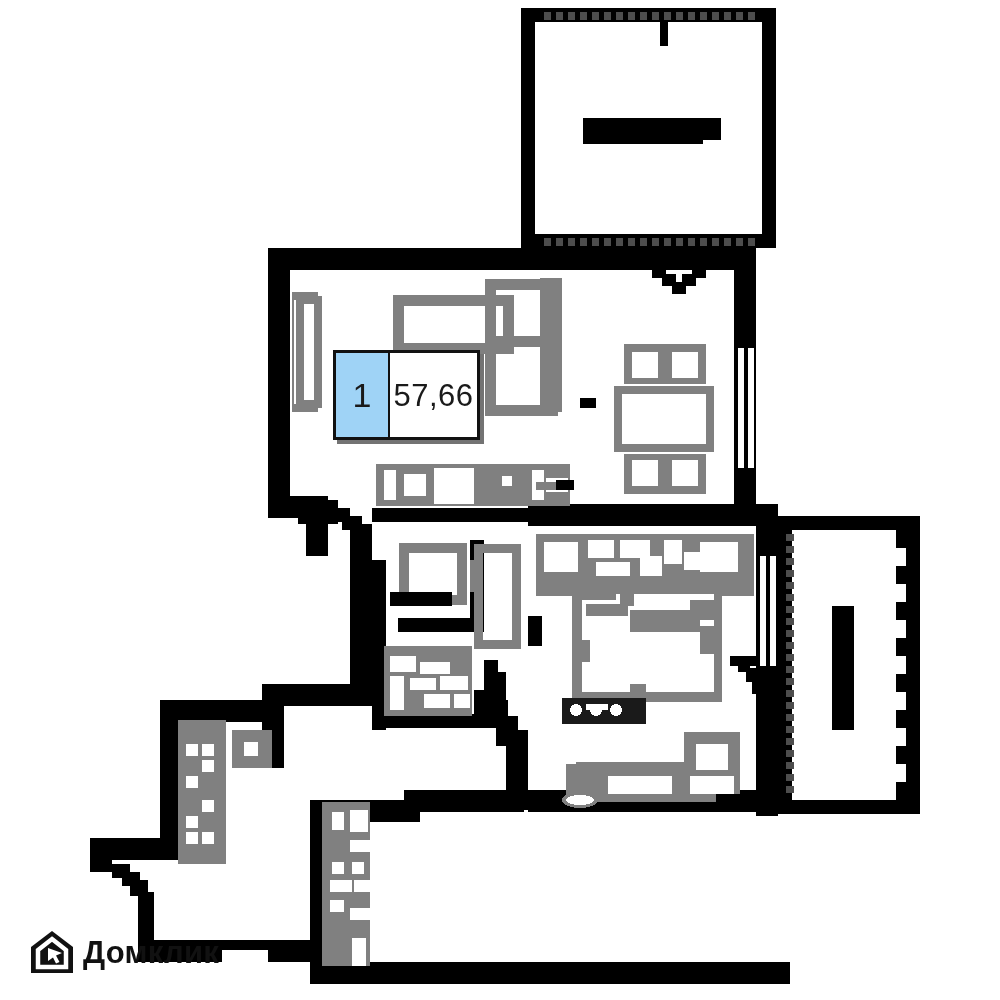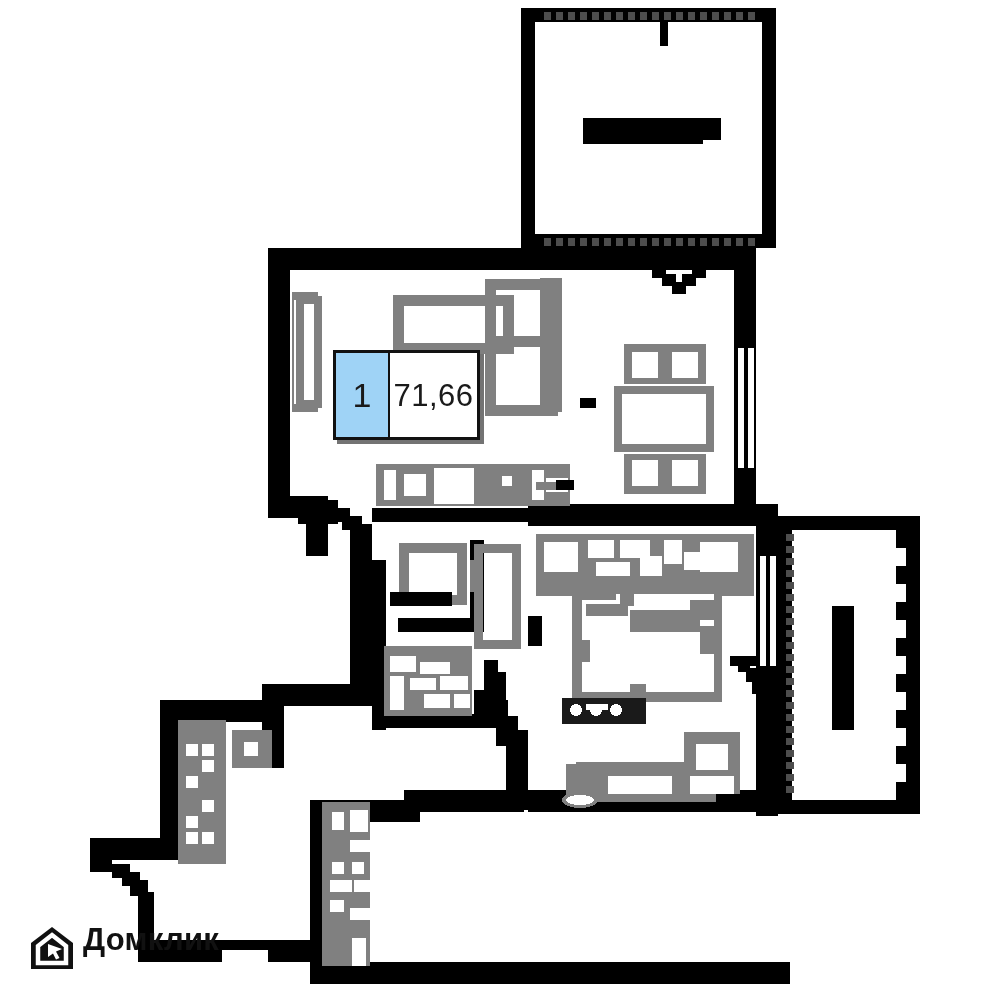--- a/index.html
+++ b/index.html
@@ -21,21 +21,21 @@
     font-size:34px;color:#1a1a1a;line-height:1;
   }
   #badge-area{
     flex:1;display:flex;align-items:center;justify-content:center;
     font-size:31px;color:#1a1a1a;letter-spacing:.5px;line-height:1;
   }
 
   
   #logo{
     position:absolute;left:28px;top:924px;height:56px;
-    display:flex;gap:7px;
+    display:flex;align-items:center;gap:7px;
   }
   #logo-mark{width:48px;height:48px;display:block;}
   #logo-text{
     font-size:31px;font-weight:bold;color:#111;line-height:1;
     letter-spacing:.3px;
   }
 </style>
 </head>
 <body>
 
@@ -395,21 +395,21 @@
     <g fill="#000000">
       <rect x="390" y="592" width="62" height="14"></rect>
       <rect x="298" y="512" width="40" height="12"></rect>
       <rect x="556" y="480" width="18" height="10"></rect>
       <rect x="580" y="398" width="16" height="10"></rect>
     </g>
   </svg>
 
   <div id="area-badge">
     <div id="badge-num">1</div>
-    <div id="badge-area">71,66</div>
+    <div id="badge-area">57,66</div>
   </div>
 
   <div id="logo">
     <svg id="logo-mark" viewBox="0 0 48 48">
       <path d="M24 3 L45 19 L45 45 L3 45 L3 19 Z" fill="#111111"></path>
       <path d="M24 11 L38 22 L38 39 L10 39 L10 22 Z" fill="none" stroke="#ffffff" stroke-width="4.5"></path>
       <path d="M19 21 L33 21 L33 35 L19 35 Z" fill="#111111"></path>
       <path d="M20 20 L34 25 L28 27.5 L31.5 34 L28 35.5 L25 29.5 L20 33 Z" fill="#ffffff"></path>
     </svg>
     <span id="logo-text">Домклик</span>

